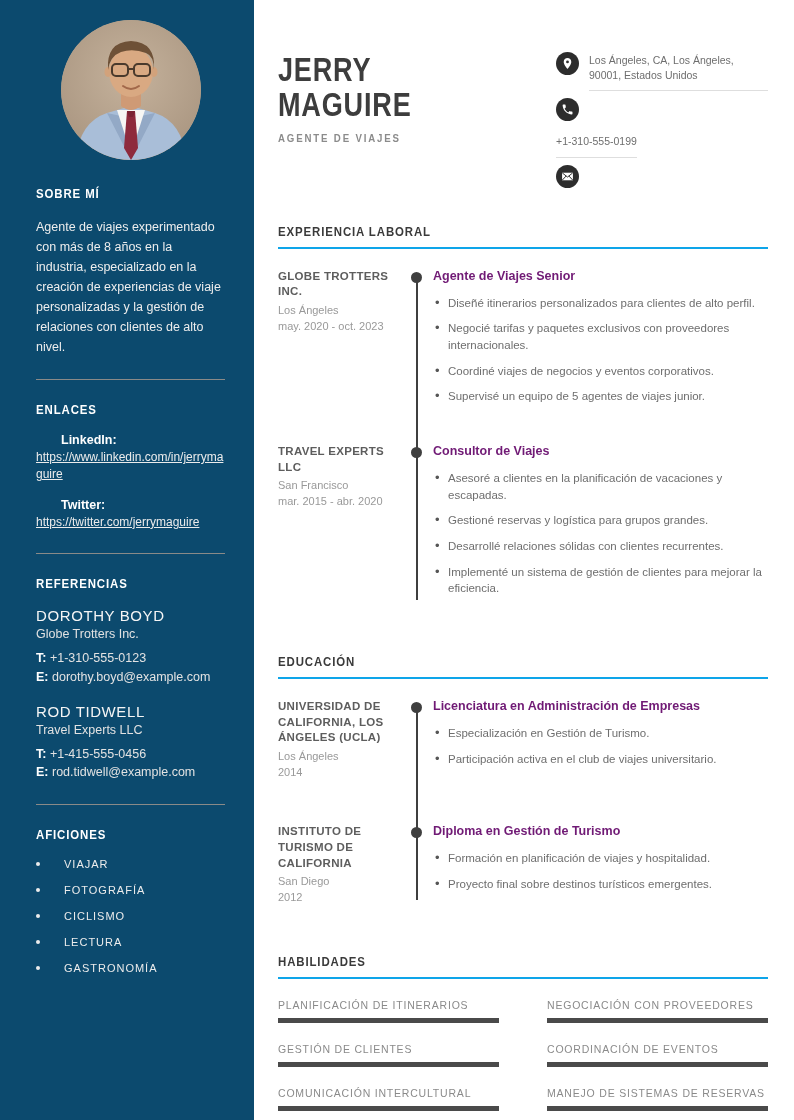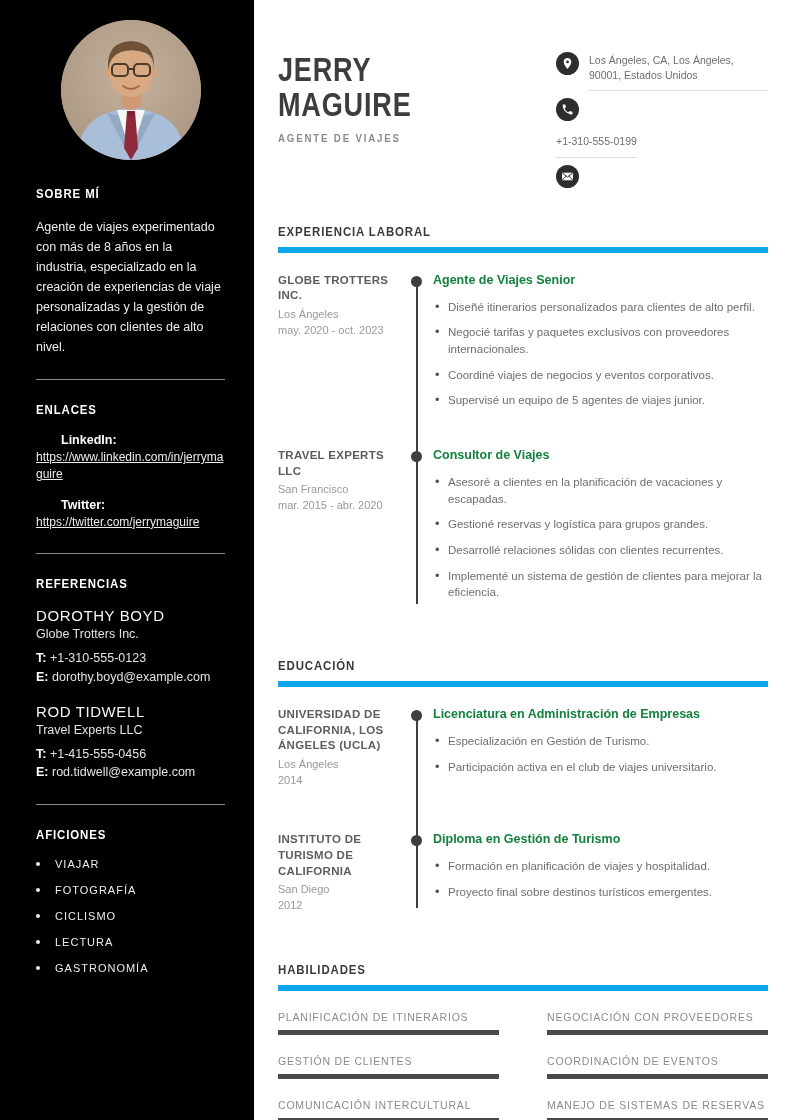--- a/index.html
+++ b/index.html
@@ -12,21 +12,21 @@
   .page {
     width: 794px; height: 1120px;
     display: flex;
     overflow: hidden;
     background: #ffffff;
   }
 
   
   .sidebar {
     width: 254px; min-width: 254px;
-    background: #000000;
+    background: #0c4a6e;
     color: #ececec;
     padding: 20px 29px 20px 36px;
   }
   .photo-wrap { display: flex; justify-content: center; margin: 0 0 26px 0; }
   .photo {
     width: 140px; height: 140px; border-radius: 50%;
     overflow: hidden; background: #b3a18d;
   }
   .side-sec-title {
     font-size: 13px; font-weight: bold; color: #ffffff;
@@ -43,21 +43,21 @@
     word-break: break-all; line-height: 1.45; display: block; cursor: pointer;
   }
   .ref-person { margin-bottom: 16px; }
   .ref-name { font-size: 15px; color: #f5f5f5; letter-spacing: 0.6px; margin-bottom: 3px; }
   .ref-company { font-size: 12.5px; color: #e2e2e2; margin-bottom: 8px; }
   .ref-line { font-size: 12.5px; color: #e2e2e2; line-height: 1.5; }
   .ref-line b { color: #ffffff; }
   .hobby-list { list-style: none; }
   .hobby-list li {
     font-size: 11px; letter-spacing: 1px; color: #ececec;
-    margin-bottom: 14px; display: flex; align-items: center; gap: 15px;
+    margin-bottom: 14px; display: flex; align-items: center; gap: 24px;
   }
   .hobby-list li .dot { width: 4px; height: 4px; border-radius: 50%; background: #ececec; flex: none; }
 
   
   .main { flex: 1; padding: 46px 26px 20px 24px; border-radius: 9px; }
   .head-row { display: flex; justify-content: space-between; margin-bottom: 34px; }
   .name-block { padding-top: 6px; }
   .name {
     font-size: 33px; font-weight: 800; color: #3d3d3d; line-height: 1.07;
     letter-spacing: 1px; transform: scaleX(0.82); transform-origin: left top;
@@ -77,21 +77,21 @@
   .contact-icon svg { width: 13px; height: 13px; display: block; }
   .contact-text {
     flex: 1; font-size: 10.5px; color: #6e6e6e; line-height: 1.45;
     padding: 3px 0 7px 0;
   }
   .contact-row.with-rule .contact-text { border-bottom: 1px solid #dedede; }
   .contact-row + .contact-row { margin-top: 5px; flex-direction: column; }
 
   .section { margin-bottom: 46px; }
   .sec-head {
-    border-bottom: 6px solid #0ea5e9; padding-bottom: 7px; margin-bottom: 20px;
+    border-bottom: 2px solid #0ea5e9; padding-bottom: 7px; margin-bottom: 20px;
   }
   .sec-head span {
     display: inline-block; font-size: 13px; font-weight: bold; color: #3a3a3a;
     letter-spacing: 1px; transform: scaleX(0.88); transform-origin: left center;
   }
   .timeline { position: relative; }
   .timeline::before {
     content: ""; position: absolute; left: 138px; top: 9px; bottom: 6px;
     width: 2px; background: #3f3f3f;
   }
@@ -102,21 +102,21 @@
     font-size: 11.5px; font-weight: bold; color: #5d5d5d; letter-spacing: 0.3px;
     line-height: 1.35; margin-bottom: 3px;
   }
   .entry-loc, .entry-date { font-size: 11px; color: #999999; line-height: 1.45; }
   .entry-mid { width: 33px; min-width: 33px; display: flex; justify-content: center; }
   .entry-dot {
     width: 11px; height: 11px; border-radius: 50%; background: #3f3f3f;
     margin-top: 3px; position: relative; z-index: 1;
   }
   .entry-body { flex: 1; }
-  .entry-role { font-size: 12.5px; font-weight: bold; color: #15803d; margin-bottom: 12px; }
+  .entry-role { font-size: 12.5px; font-weight: bold; color: #701a75; margin-bottom: 12px; }
   .bullets { list-style: none; }
   .bullets li {
     font-size: 11.5px; color: #6e6e6e; line-height: 1.45;
     padding-left: 15px; position: relative; margin-bottom: 9px;
   }
   .bullets li::before {
     content: "•"; position: absolute; left: 2px; top: -1px; color: #555555; font-size: 13px;
   }
 
   .bars-grid {

